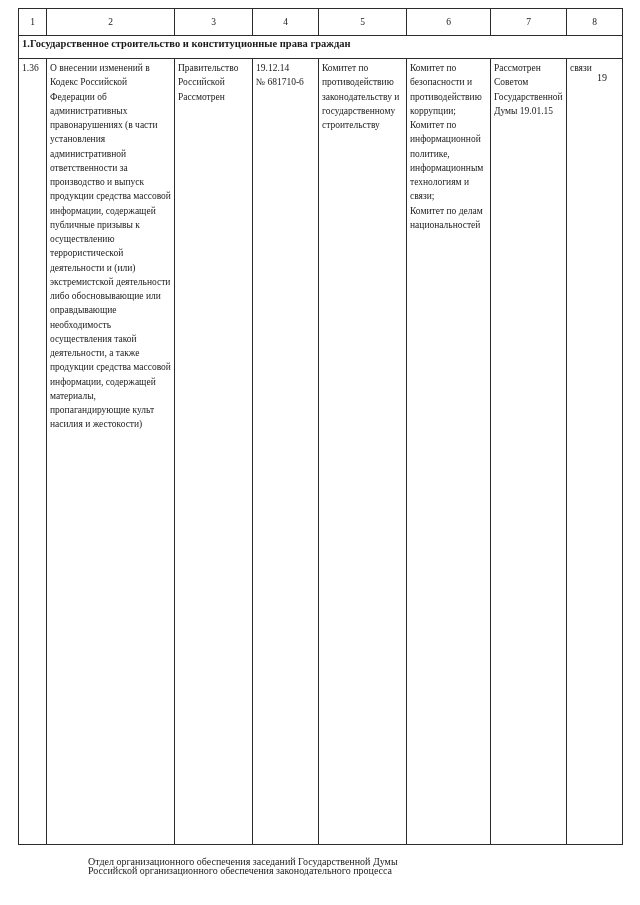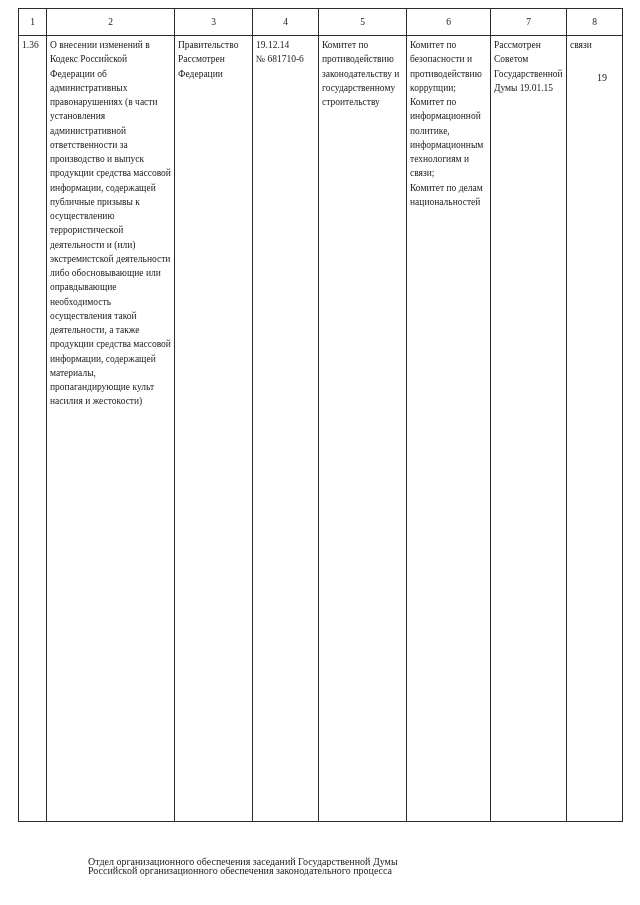--- a/index.html
+++ b/index.html
@@ -103,25 +103,28 @@
         <th>2</th>
         <th>3</th>
         <th>4</th>
         <th>5</th>
         <th>6</th>
         <th>7</th>
         <th>8</th>
       </tr>
     </thead>
     <tbody>
+      <tr>
+        <td class="section-header" colspan="8">1.Государственное строительство и конституционные права граждан</td>
+      </tr>
       <tr class="data-row">
         <td class="cell-num">1.36</td>
         <td>О внесении изменений в Кодекс Российской Федерации об административных правонарушениях (в части установления административной ответственности за производство и выпуск продукции средства массовой информации, содержащей публичные призывы к осуществлению террористической деятельности и (или) экстремистской деятельности либо обосновывающие или оправдывающие необходимость осуществления такой деятельности, а также продукции средства массовой информации, содержащей материалы, пропагандирующие культ насилия и жестокости)</td>
         <td>Правительство
-Рассмотрен Федерации</td>
+Российской Рассмотрен</td>
         <td class="cell-date">19.12.14
 № 681710-6</td>
         <td>Комитет по противодействию законодательству и государственному строительству</td>
         <td>Комитет по безопасности и противодействию коррупции;
 Комитет по информационной политике, информационным технологиям и связи;
 Комитет по делам национальностей</td>
         <td>Рассмотрен
 Советом
 Государственной
 Думы 19.01.15</td>

